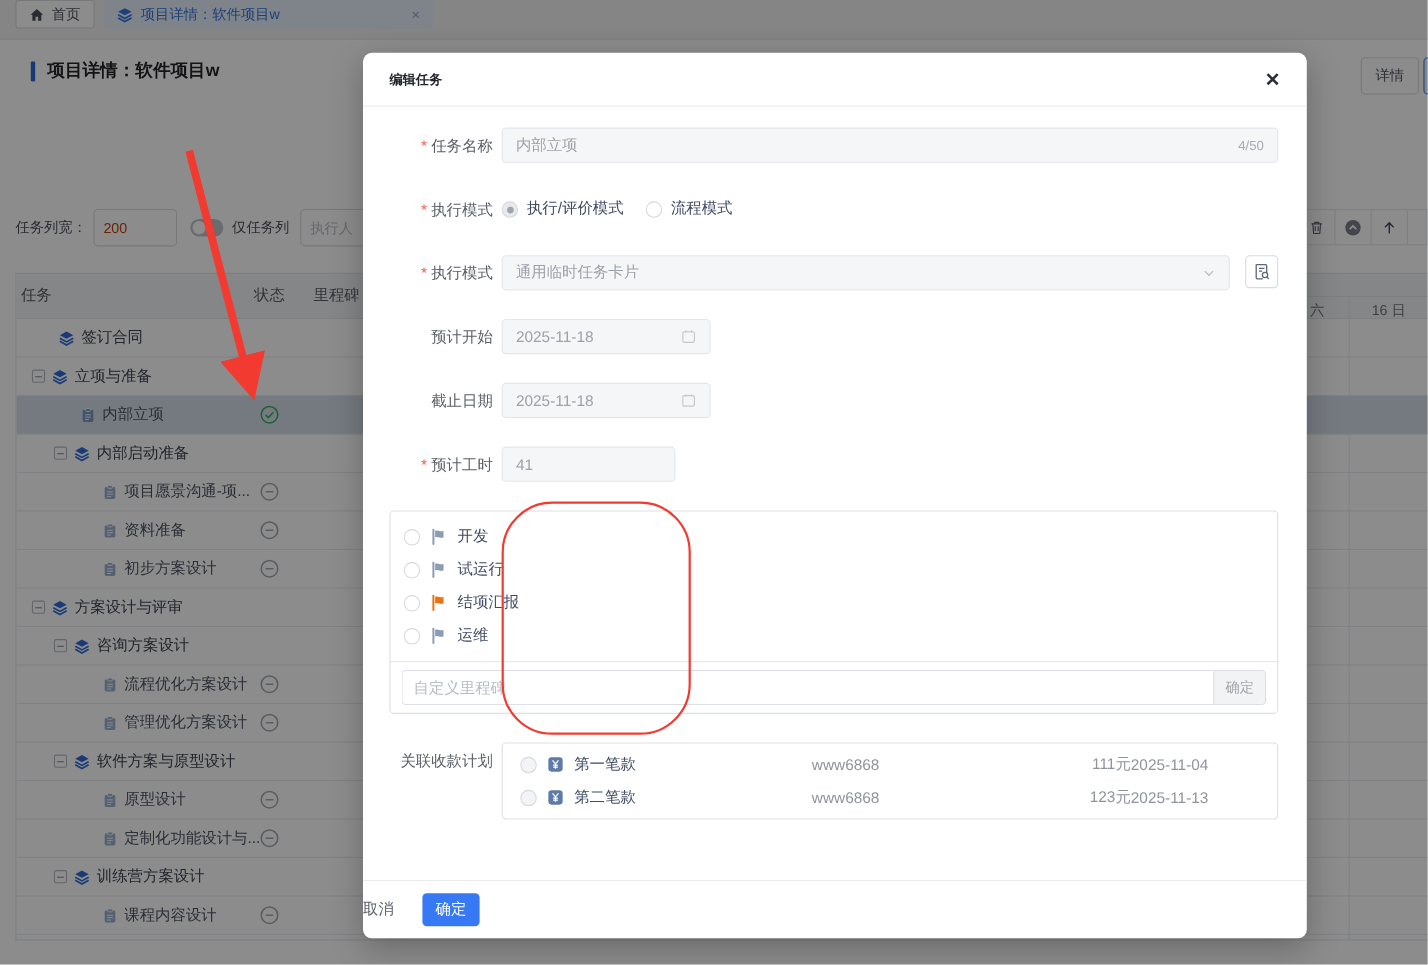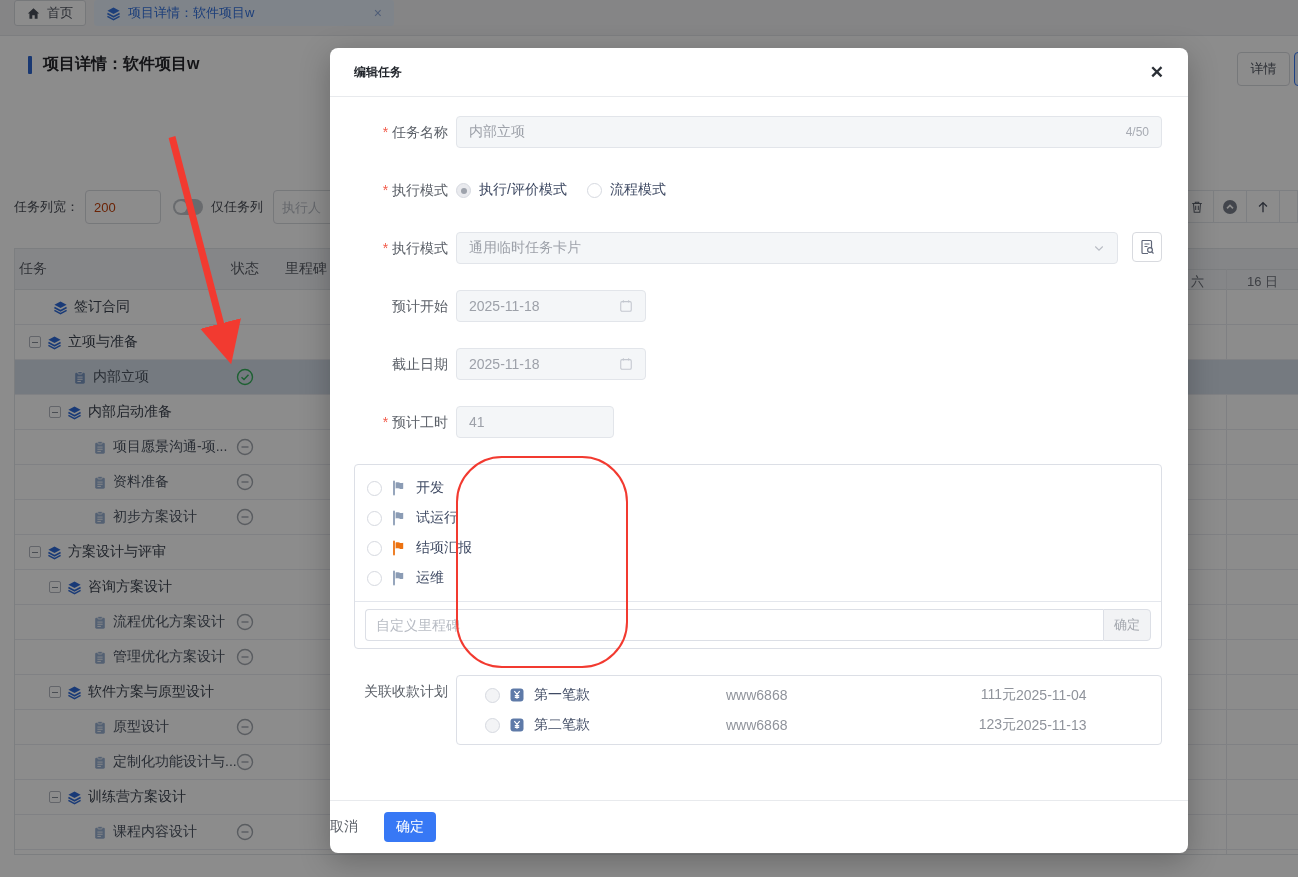--- a/index.html
+++ b/index.html
@@ -71,21 +71,21 @@
   .radio-row{display:flex;align-items:center;height:32px;gap:8px;font-size:14px;color:#3f4a63}
   .tmpl-row{display:flex;align-items:flex-start;gap:14px}
   .icon-btn{width:30px;height:30px;border:1px solid #d8dadf;border-radius:4px;background:#fff;display:flex;align-items:center;justify-content:center;flex:none}
   .box{border:1px solid #dcdfe6;border-radius:4px}
   .ms-opts{padding:8px 0}
   .ms-opt{height:30px;display:flex;align-items:center;gap:9px;padding-left:12px;font-size:14px;color:#3f4a63}
   .ms-footer{border-top:1px solid #e4e7ed;padding:7px 10px;display:flex;gap:0}
   .ms-input{flex:1;height:32px;border:1px solid #dcdfe6;border-right:none;border-radius:4px 0 0 4px;padding:0 10px;font-size:14px;color:#5a5e66;font-family:"Liberation Sans",sans-serif;outline:none}
   .ms-input::placeholder{color:#b8bcc4}
   .ms-confirm{width:48px;height:32px;border:1px solid #dcdfe6;border-radius:0 4px 4px 0;background:#f2f3f5;color:#a2a6ad;font-size:13px;display:flex;align-items:center;justify-content:center}
-  .pay-box{padding:4px 16px}
+  .pay-box{padding:4px 4px}
   .pay-row{height:30px;display:flex;align-items:center;padding:0 24px 0 12px;font-size:14px}
   .pay-name{color:#3f4a63;margin-left:9px;flex:1}
   .pay-code{width:220px;color:#8f939b}
   .pay-amt{width:70px;text-align:right;color:#8f939b}
   .pay-date{width:105px;text-align:left;color:#8f939b}
   .m-foot{position:absolute;left:0;right:0;bottom:0;height:53px;border-top:1px solid #e8eaed;display:flex;align-items:center;justify-content:flex-start;gap:26px;padding-right:26px;border-radius:0 0 8px 8px}
   .btn-cancel{font-size:14px;color:#5b6068;background:none;border:none;font-family:"Liberation Sans",sans-serif;cursor:pointer}
   .btn-primary{min-width:46px;height:30px;background:#3778f5;color:#fff;border:none;border-radius:4px;font-size:14px;padding:0 12px;font-family:"Liberation Sans",sans-serif;cursor:pointer}
 
   

